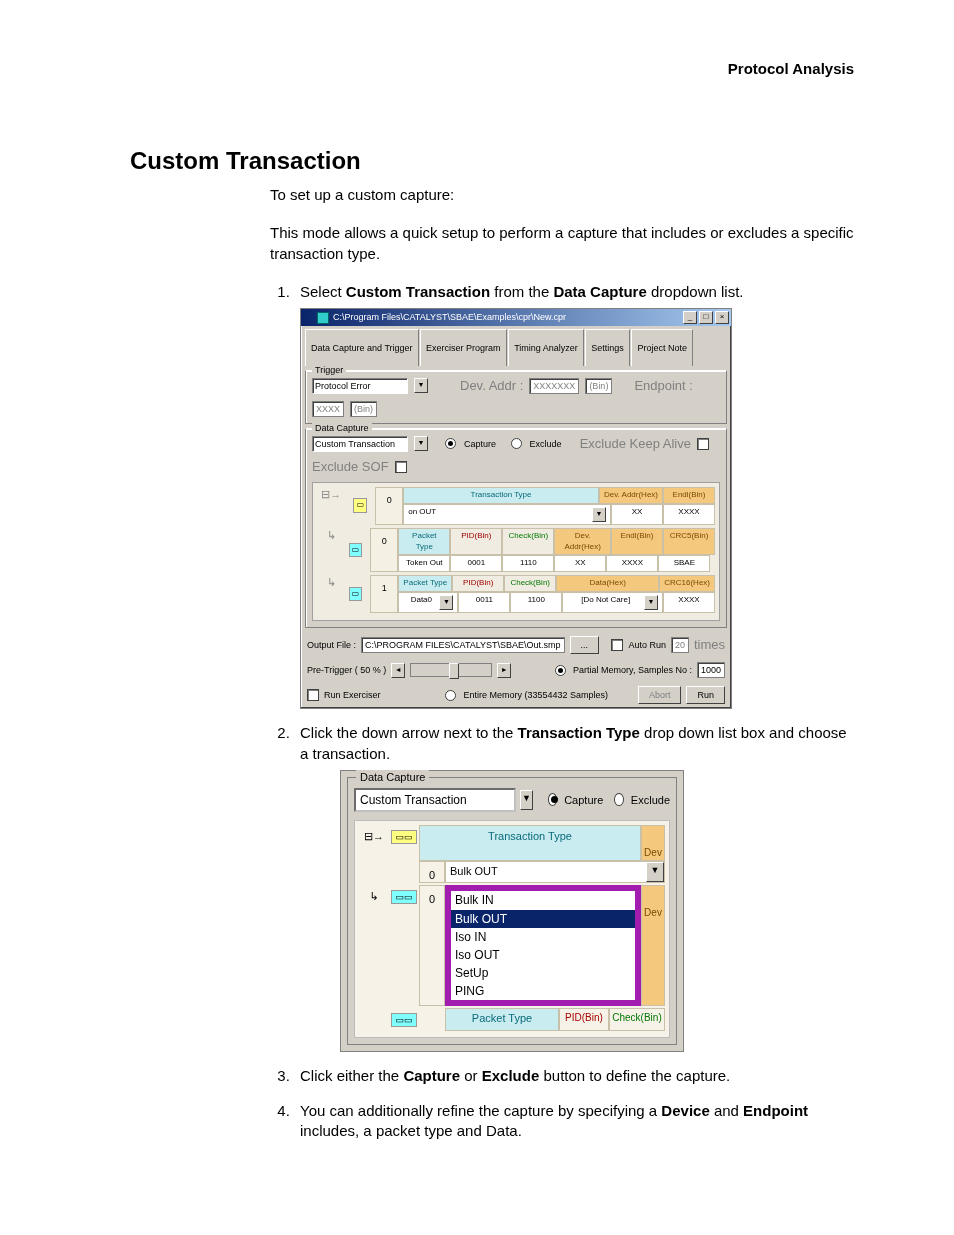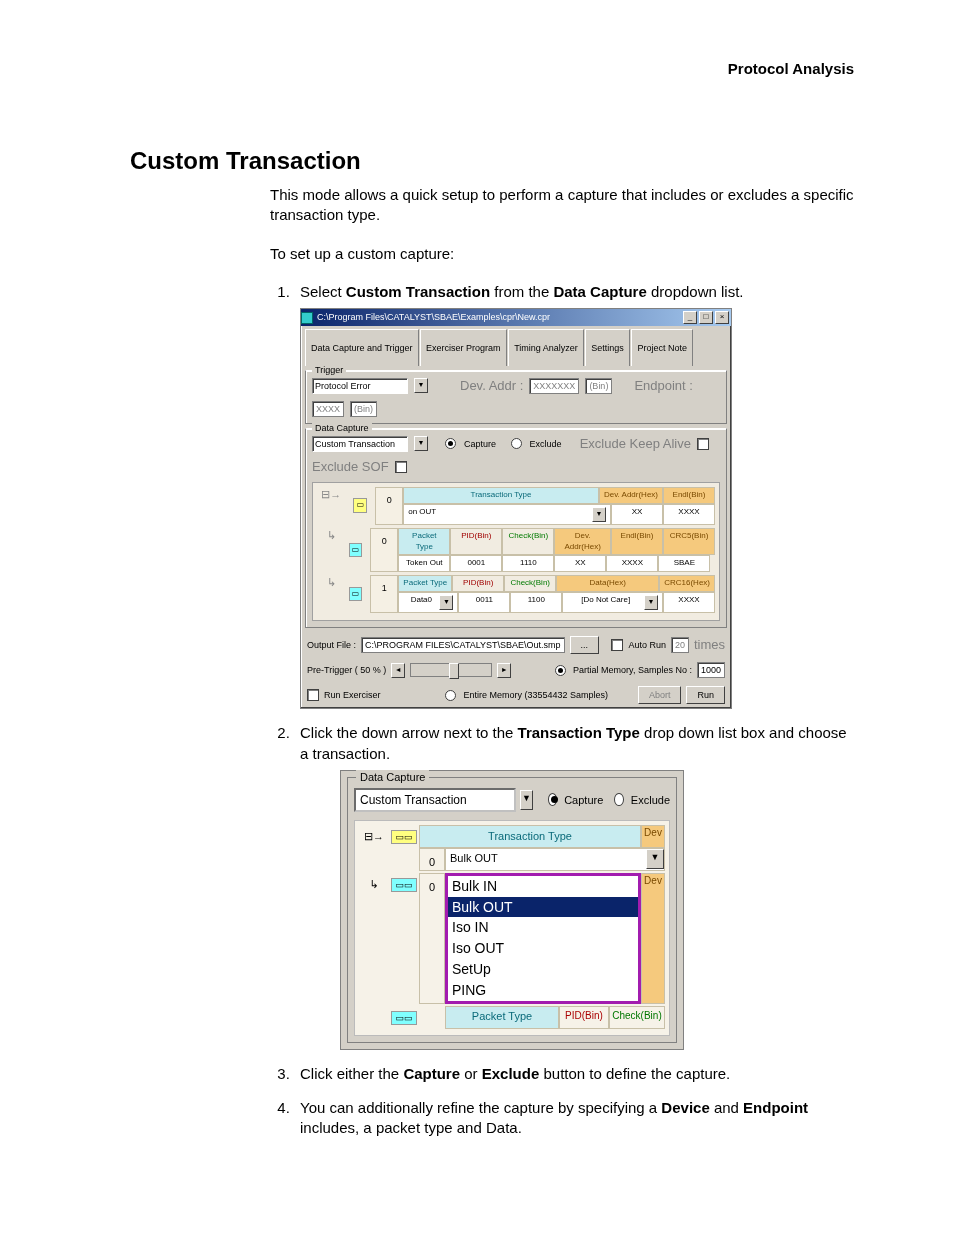--- a/index.html
+++ b/index.html
@@ -40,21 +40,21 @@
     background: #d4d0c8;
     border: 1px solid #808080;
     box-shadow: inset -1px -1px 0 #404040, inset 1px 1px 0 #fff;
     margin: 6px 0 4px 0;
   }
   .titlebar {
     background: linear-gradient(to right, #0a246a, #a6caf0);
     color: #fff;
     display:flex;
     align-items:center;
-    padding: 2px 2px 2px 0;
+    padding: 2px 2px 2px 16px;
     font-size: 9px;
   }
   .titlebar .ticon {
     width:10px;height:10px;background:#3cc;margin-right:4px;border:1px solid #066;
   }
   .titlebar .spacer{flex:1}
   .titlebar .wbtn{
     width:12px;height:11px;background:#d4d0c8;border:1px solid #fff;
     border-right-color:#404040;border-bottom-color:#404040;margin-left:2px;
     font-size:8px;line-height:9px;text-align:center;color:#000;
@@ -136,39 +136,39 @@
   .z-drop{display:inline-block;width:16px;height:18px;background:#d4d0c8;border:1px solid #fff;border-right-color:#404040;border-bottom-color:#404040;text-align:center;line-height:14px;font-size:9px;vertical-align:middle}
   .z-radio{display:inline-block;width:11px;height:11px;border:1px solid #404040;border-radius:50%;background:#fff;vertical-align:middle;margin-right:3px;position:relative}
   .z-radio.on::after{content:"";position:absolute;left:2px;top:2px;width:7px;height:7px;border-radius:50%;background:#000}
   .z-timeline{border:1px solid #bbb;background:#f6f2e8;margin-top:8px;padding:4px;font-size:11px}
   .zrow{display:flex;align-items:stretch;margin-bottom:2px}
   .zicon{width:30px;text-align:center;padding-top:4px}
   .zicon span{padding:1px 3px;font-size:9px;border:1px solid #999}
   .znum{width:24px;border:1px solid #c8c0a8;text-align:center;padding-top:6px}
   .zcell{border:1px solid #c8c0a8;padding:3px 6px;flex:1}
   .zhdr{background:#c8ecf0;color:#0a6a7a;text-align:center}
-  .zlist{border:3px solid #a21caf;background:#fff;font-size:14px}
+  .zlist{border:6px solid #a21caf;background:#fff;font-size:12px}
   .zlist div{padding:1px 4px}
   .zlist .sel{background:#0a246a;color:#fff}
-  .zedge{width:22px;border:1px solid #c8c0a8;background:#f5c97d;color:#7a4a00;text-align:center;font-size:10px;padding-top:0}
+  .zedge{width:22px;border:1px solid #c8c0a8;background:#f5c97d;color:#7a4a00;text-align:center;font-size:10px;padding-top:20px}
   .zpkt{display:flex}
   .zpkt .p1{flex:1;background:#c8ecf0;color:#0a6a7a;text-align:center;border:1px solid #c8c0a8;padding:2px}
   .zpkt .p2{width:44px;text-align:center;border:1px solid #c8c0a8;color:#a00;font-size:10px;padding:2px}
   .zpkt .p3{width:50px;text-align:center;border:1px solid #c8c0a8;color:#070;font-size:10px;padding:2px}
 </style>
 </head>
 <body>
 
 <div class="header-title">Protocol Analysis</div>
 
 <h1 class="section-title">Custom Transaction</h1>
 
 <div class="body-indent">
+  <p>To set up a custom capture:</p>
   <p>This mode allows a quick setup to perform a capture that includes or excludes a specific transaction type.</p>
-  <p>To set up a custom capture:</p>
 
   <ol>
     <li>
       <span>Select </span><b>Custom Transaction</b><span> from the </span><b>Data Capture</b><span> dropdown list.</span>
 
       
       <div class="win95" style="width:430px">
         <div class="titlebar">
           <span class="ticon"></span>
           <span>C:\Program Files\CATALYST\SBAE\Examples\cpr\New.cpr</span>

